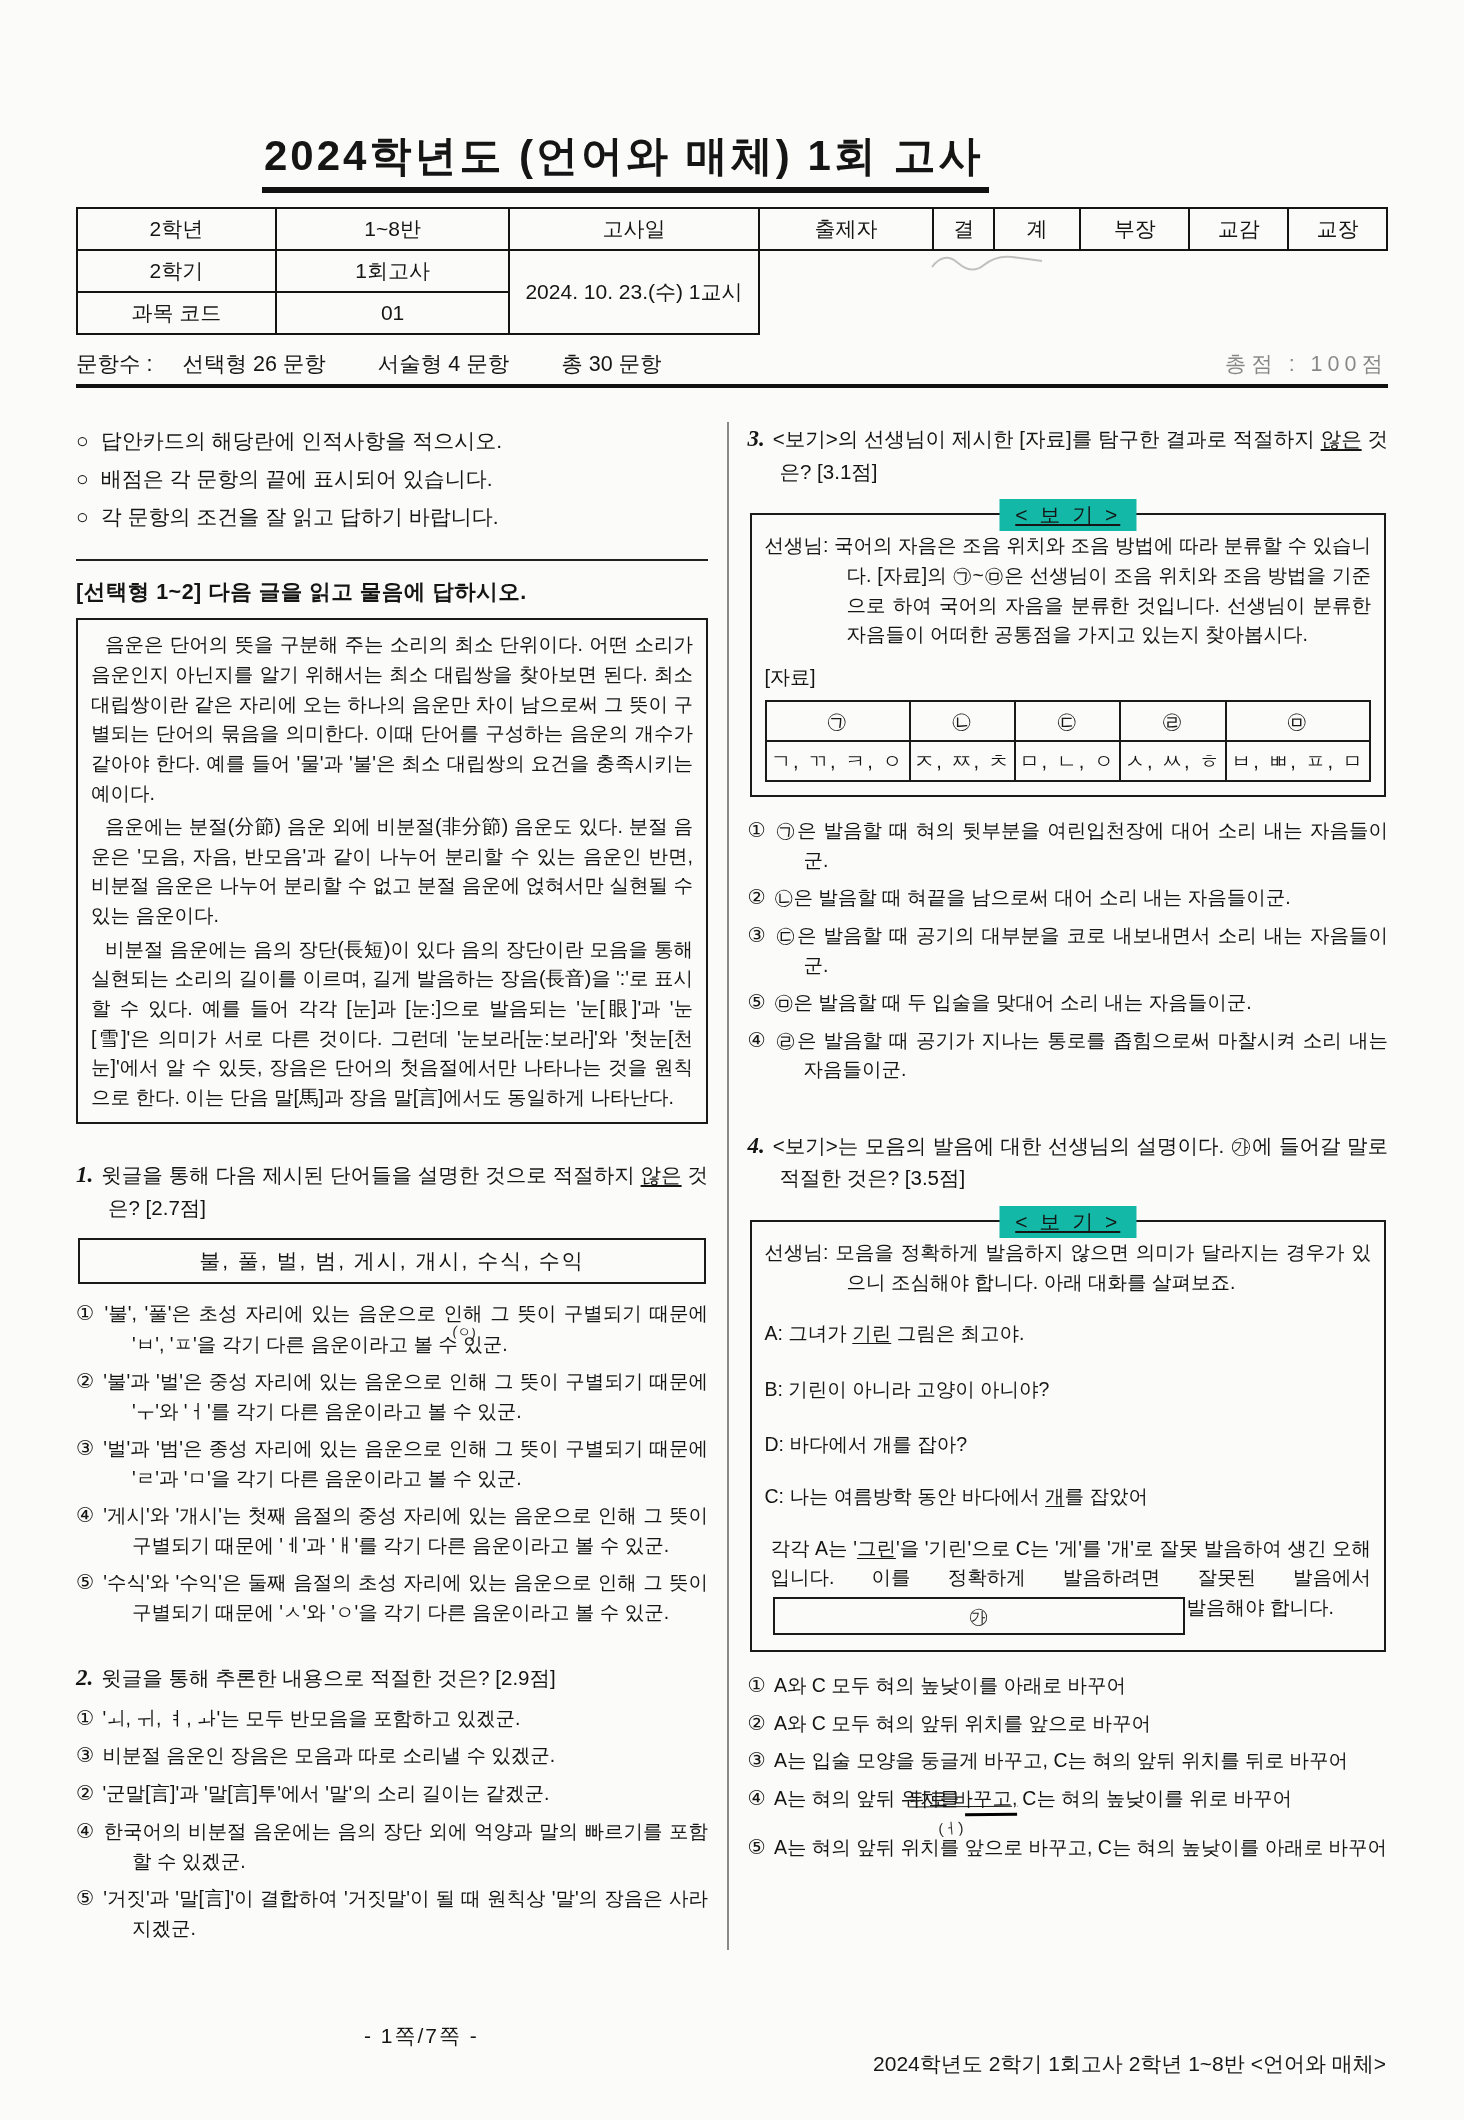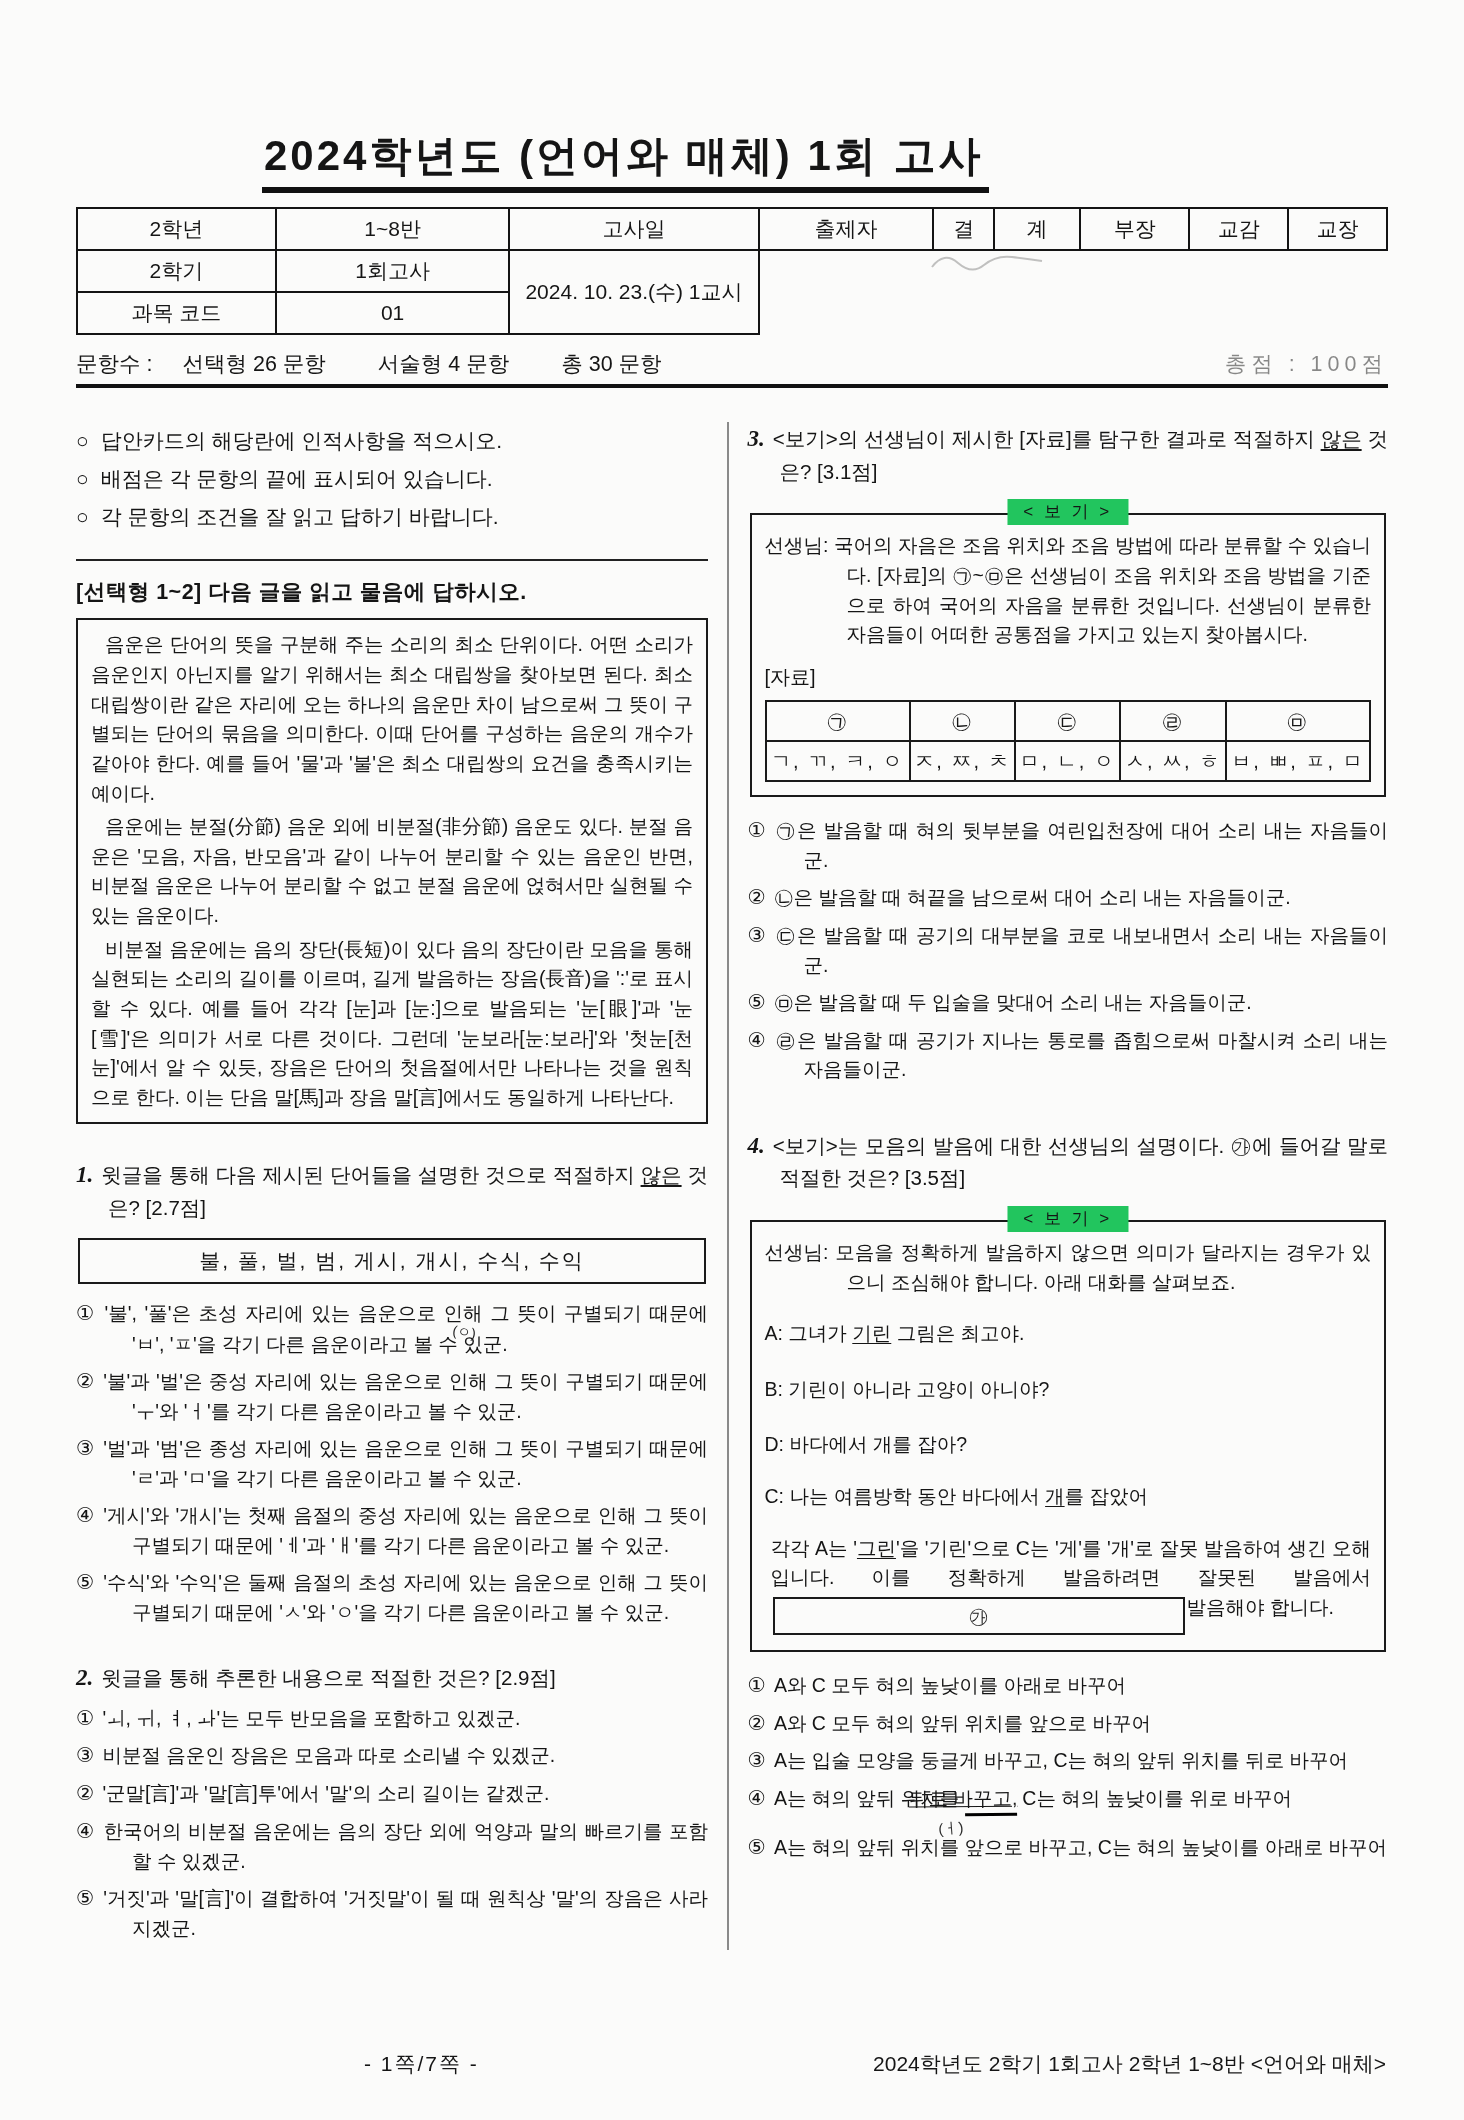--- a/index.html
+++ b/index.html
@@ -80,21 +80,21 @@
   .hand-sup{font-size:14px;vertical-align:super;display:inline-block;transform:rotate(8deg);color:#222;}
 
   
   .bogi{
     position:relative;border:2.5px solid #1a1a1a;
     margin:26px 2px 18px;padding:16px 13px 13px;
     font-size:19.5px;line-height:1.52;
   }
   .bogi-label{
     position:absolute;top:-16px;left:50%;transform:translateX(-50%);
-    background:#22c55e;padding:0 16px;font-size:17px;letter-spacing:3px;white-space:nowrap;
+    background:#14b8a6;padding:0 16px;font-size:21px;letter-spacing:3px;white-space:nowrap;text-decoration:underline;
   }
   .teacher{padding-left:82px;text-indent:-82px;text-align:justify;}
   .data-label{margin-top:12px;font-size:20px;}
   table.jaryo{width:100%;border-collapse:collapse;margin-top:8px;}
   table.jaryo td{
     border:2.5px solid #1a1a1a;text-align:center;height:36px;
     font-size:20px;letter-spacing:2px;
   }
   .dialog-line{margin-top:26px;padding-left:32px;text-indent:-32px;}
   .dialog-gap{margin-top:22px;}
@@ -105,21 +105,21 @@
   }
   .hand-u{position:relative;border-bottom:3px solid #000000;display:inline-block;transform:rotate(-.4deg);text-decoration:underline;}
   .hand-note{
     position:absolute;left:55%;top:102%;transform:translateX(-50%) rotate(-4deg);
     font-size:15px;color:#2b2b2b;border-bottom:none;
   }
 
   
   .footer{
     position:absolute;left:0;right:0;bottom:42px;padding:0 78px;
-    display:flex;font-size:21px;align-items:baseline;
+    display:flex;font-size:21px;align-items:baseline;flex-direction:column;
   }
   .fpage{margin-left:286px;letter-spacing:2px;}
   .fright{margin-left:auto;}
 </style>
 </head>
 <body>
 
 <div class="sheet">
   <div class="content">
 

